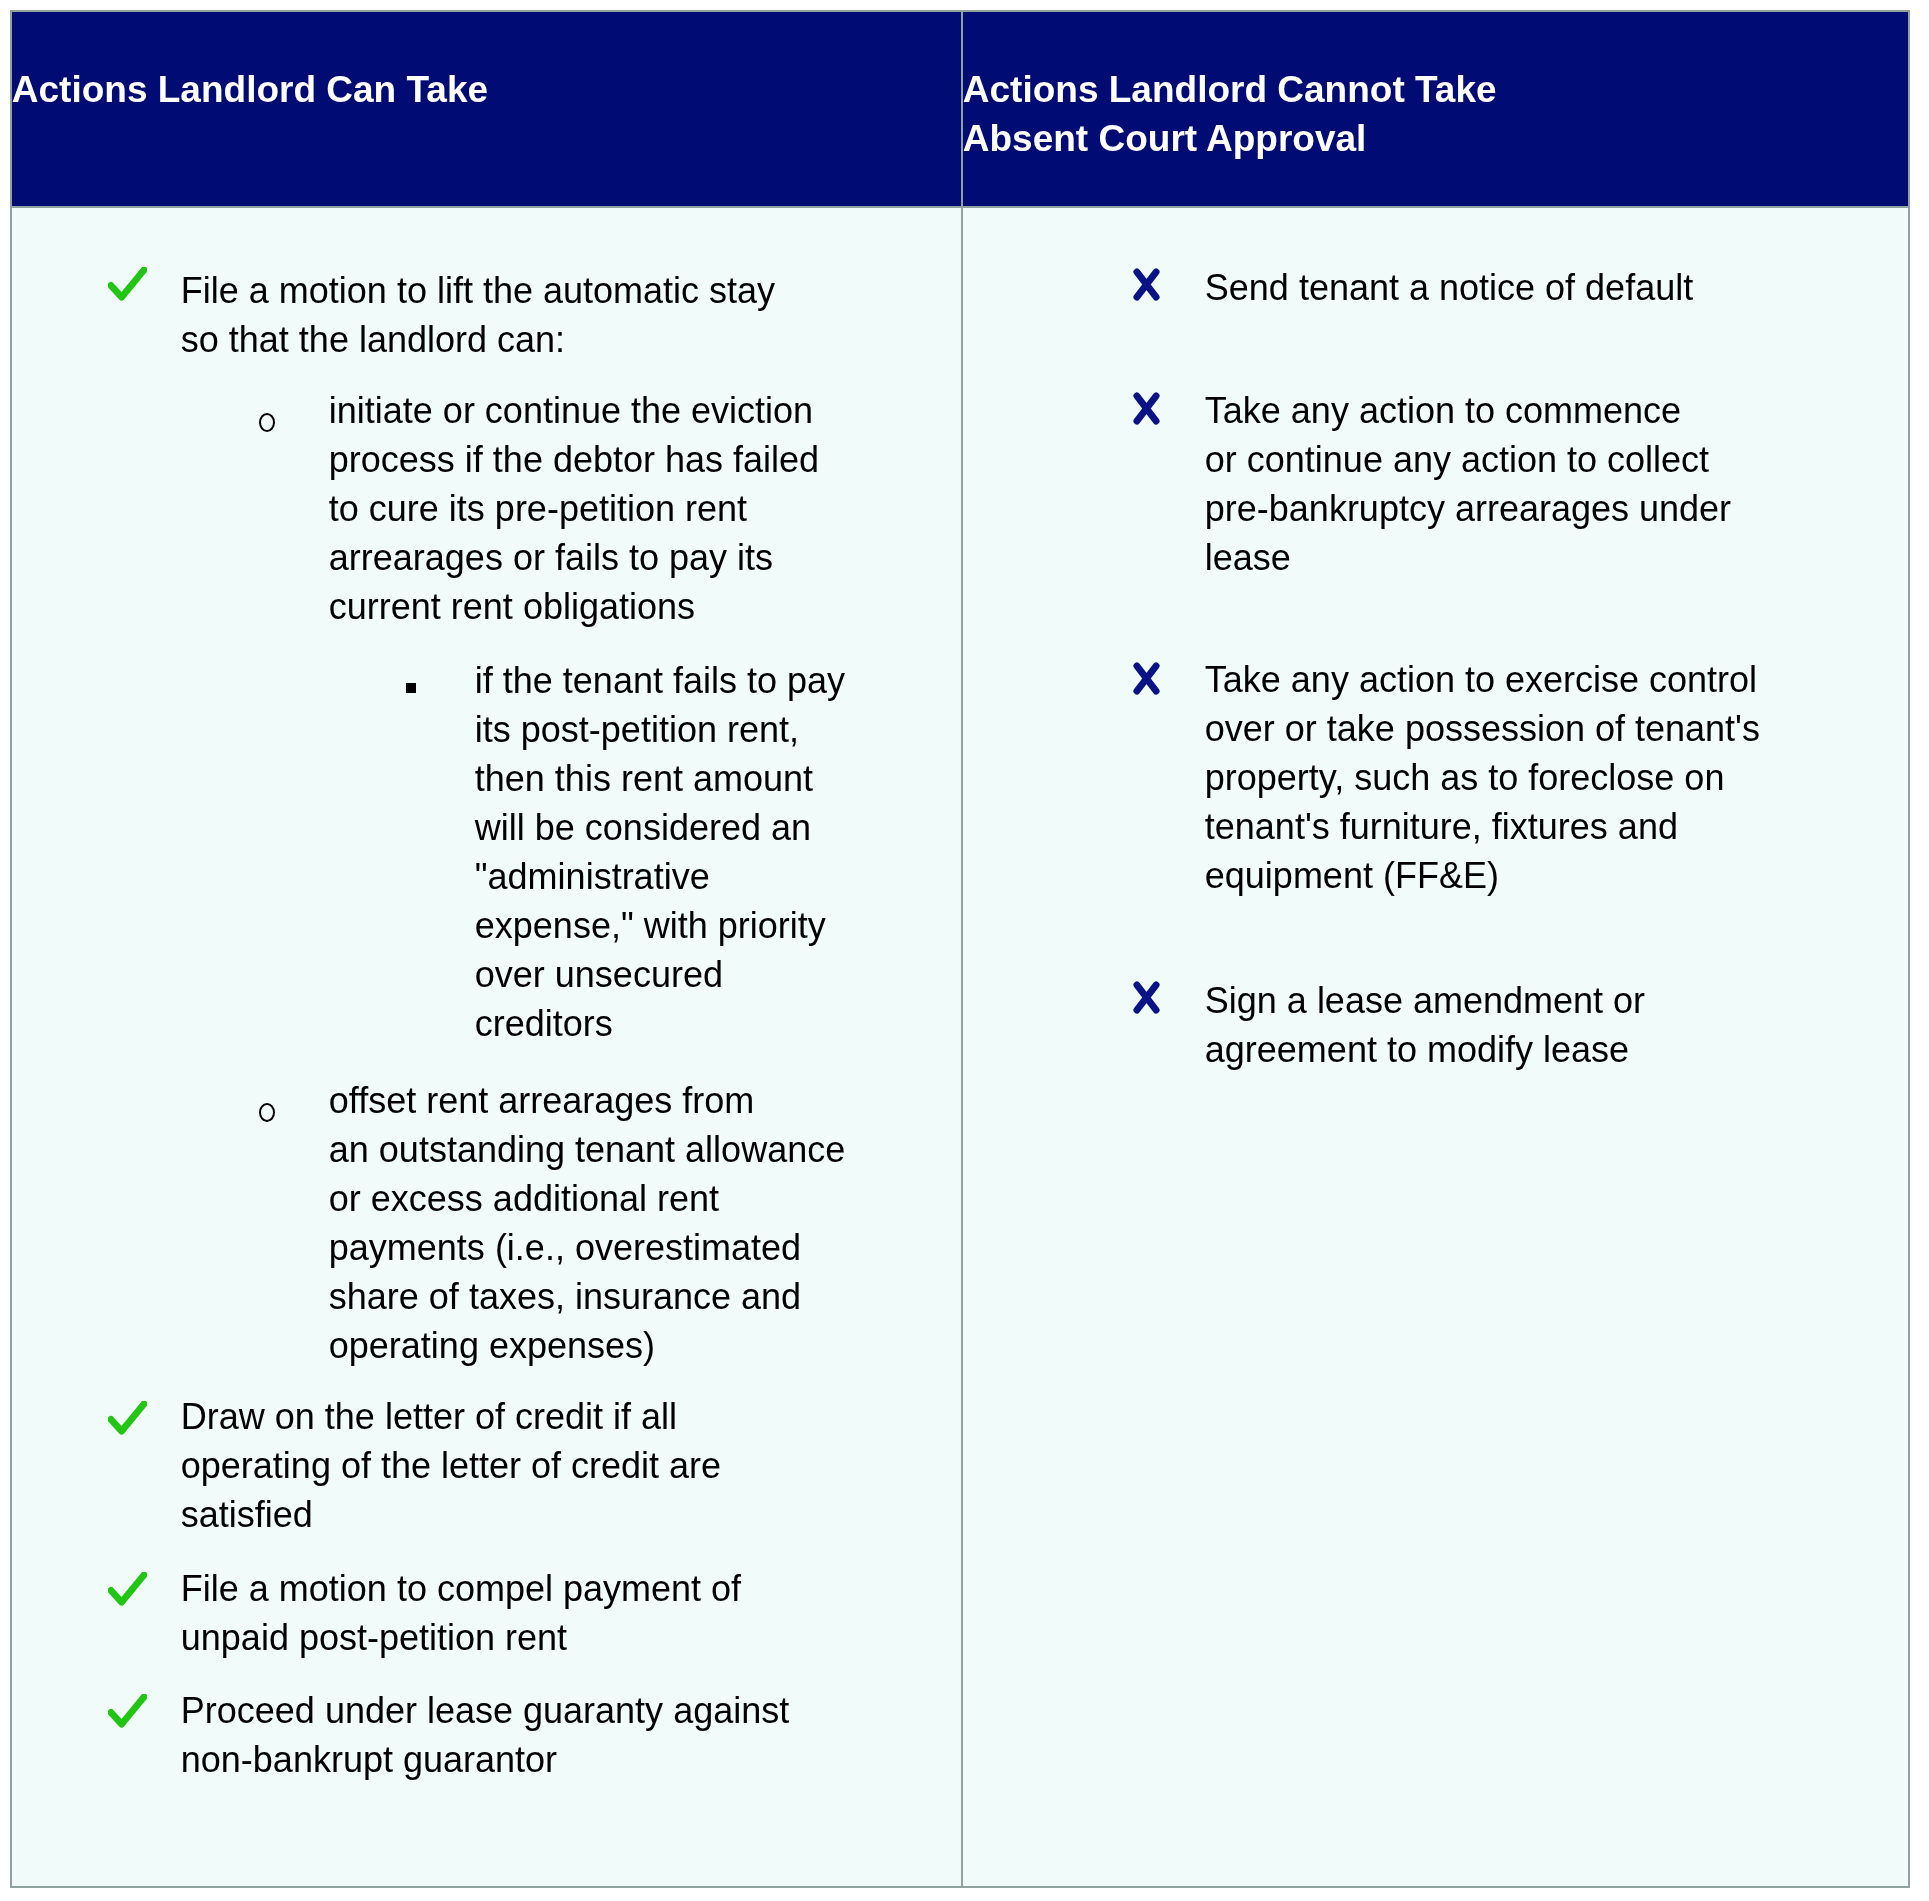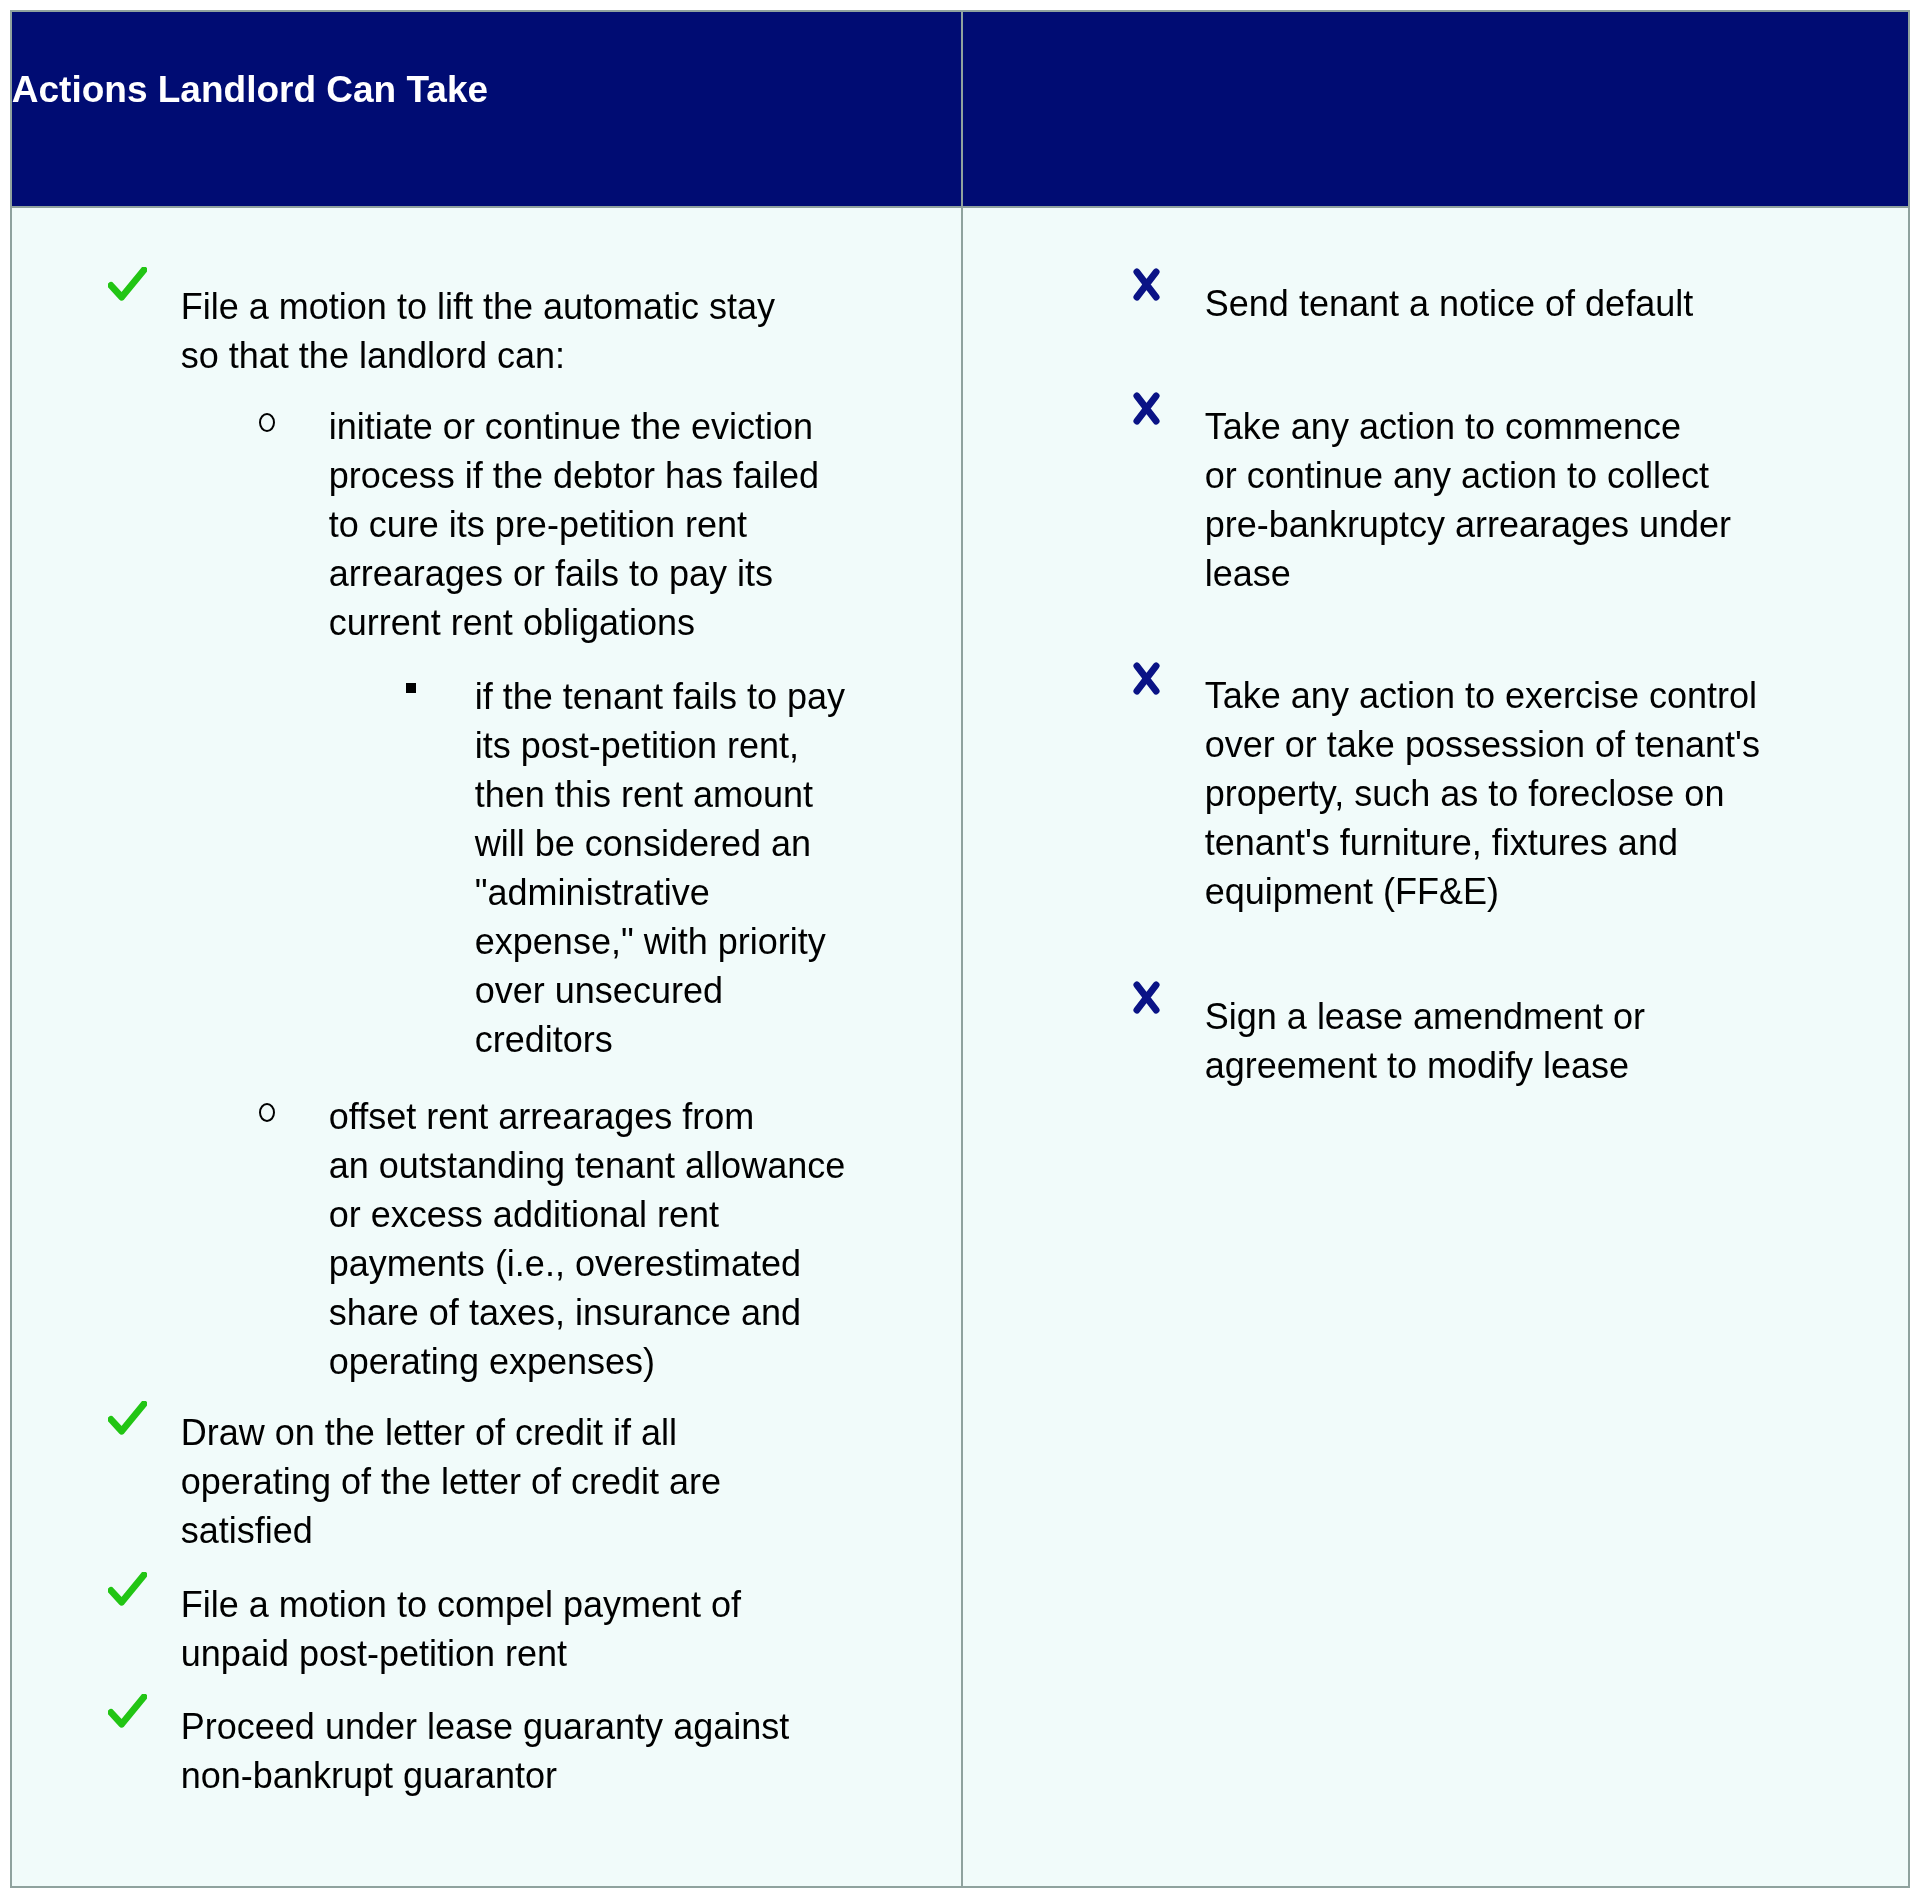--- a/index.html
+++ b/index.html
@@ -7,32 +7,34 @@
          font-family: "Liberation Sans", sans-serif; color: #000; }
   .table { position: absolute; left: 9.8px; top: 9.8px; width: 1900px; height: 1878px;
            box-sizing: border-box; border: 2px solid #8fa29e; background: #f1fbfa; }
   .header { position: absolute; left: 0; top: 0; width: 100%; height: 196px;
             background: #000c73; border-bottom: 2px solid #8fa29e; box-sizing: border-box; }
   .col-divider { position: absolute; top: 0; bottom: 0; left: 949px; width: 2px; background: #8fa29e; }
   .head-title { position: absolute; top: 53px; color: #ffffff; font-weight: bold;
                 font-size: 37px; line-height: 49px; text-align: left; }
   .head-left { left: 0; width: 949px; }
   .head-right { left: 951px; width: 947px; }
-  .item { position: absolute; font-size: 36px; line-height: 49px; white-space: pre-line; margin-top: 16px; }
+  .item { position: absolute; font-size: 36px; line-height: 49px; white-space: pre-line; }
   .icon { position: absolute; }
   .bullet-circle { position: absolute; width: 16.6px; height: 19.5px; border: 2px solid #000;
                    border-radius: 50%; box-sizing: border-box; }
   .bullet-square { position: absolute; width: 10.7px; height: 10.7px; background: #000; }
 </style>
 </head>
 <body>
 
 <div class="table">
   <div class="header">
     <div class="head-title head-left">Actions Landlord Can Take</div>
+    <div class="head-title head-right" style="white-space: pre-line;">Actions Landlord Cannot Take
+Absent Court Approval</div>
   </div>
   <div class="col-divider"></div>
 
   <div>
 
     <svg class="icon" style="left:96px; top:255px;" width="39" height="35" viewBox="0 0 40 36">
       <path d="M3 19 L14 31 L37 3" fill="none" stroke="#22c514" stroke-width="7" stroke-linecap="round" stroke-linejoin="round"></path>
     </svg>
     <div class="item" style="left:169px; top:254px;">File a motion to lift the automatic stay
 so that the landlord can:</div>

